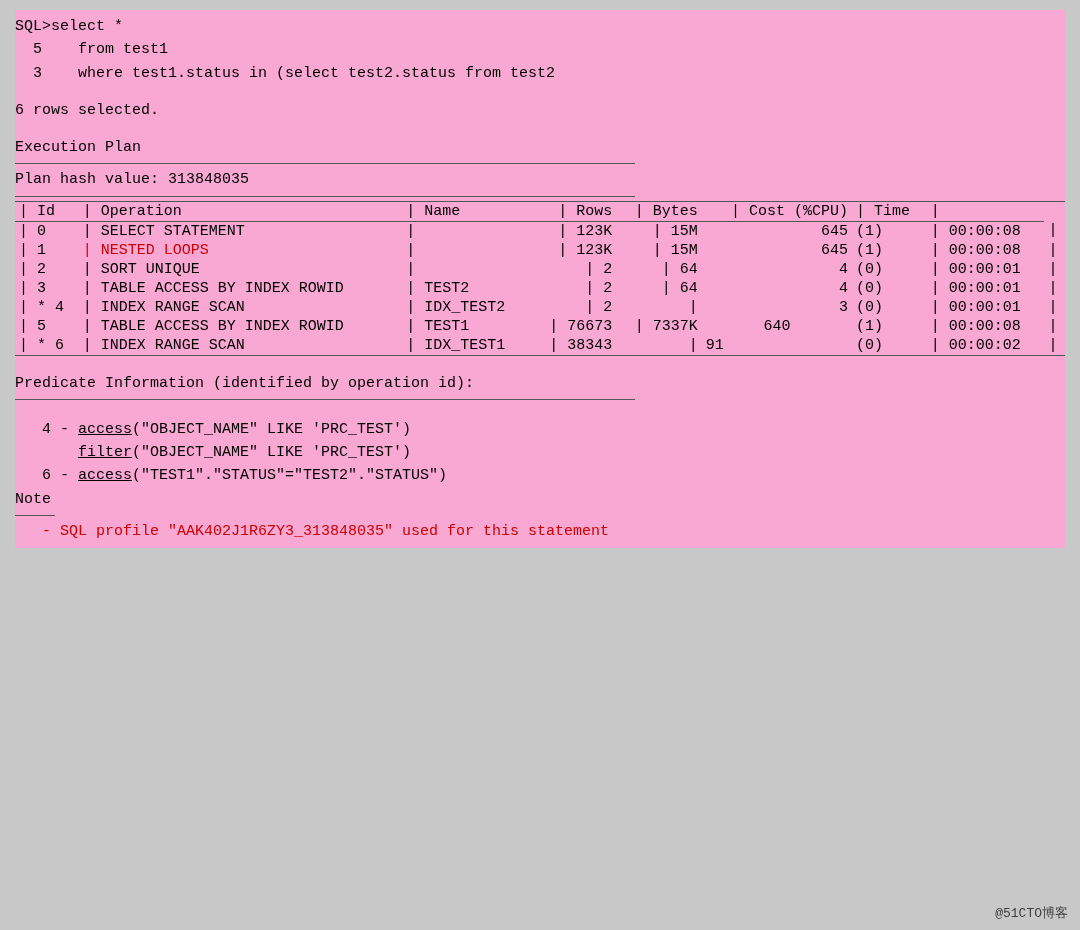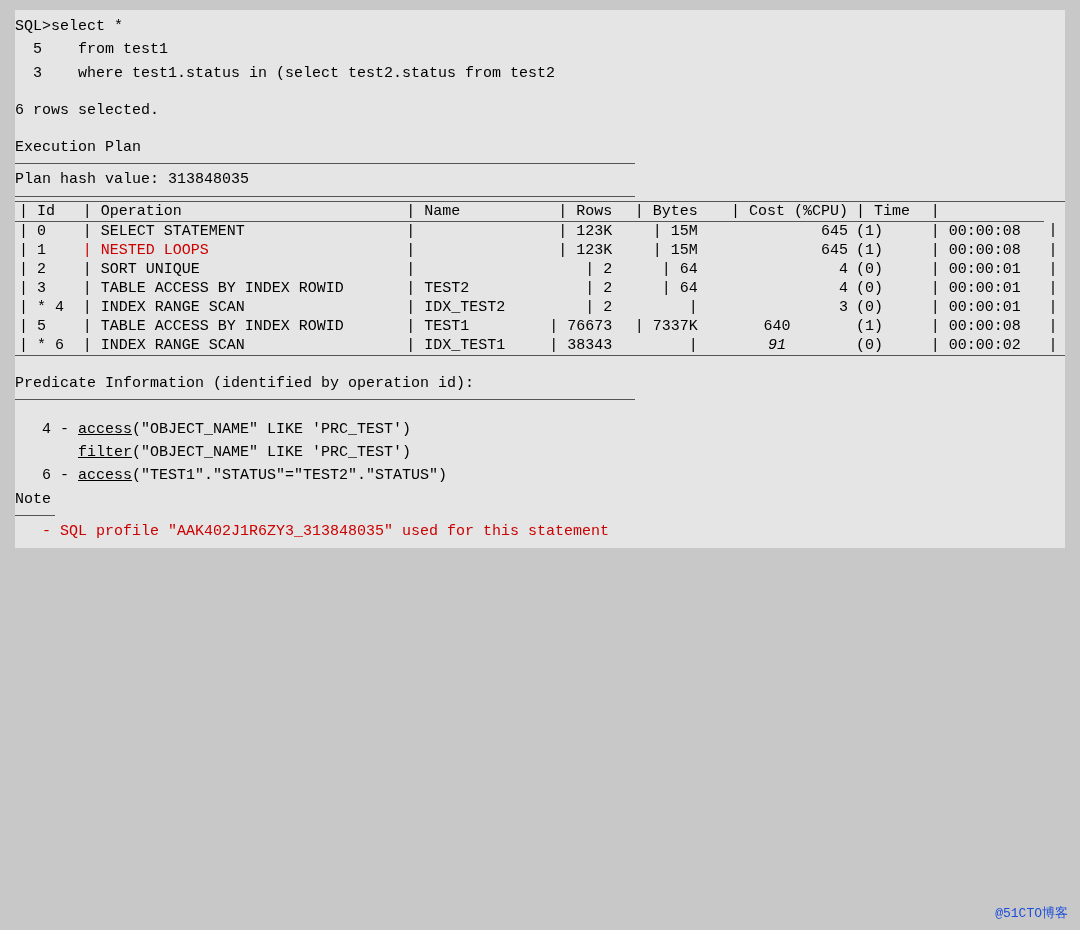--- a/index.html
+++ b/index.html
@@ -6,21 +6,21 @@
     body {
       background: #c8c8c8;
       font-family: 'Courier New', Courier, monospace;
       font-size: 15px;
       color: #000;
       width: 1080px;
       min-height: 930px;
       padding: 10px 15px;
     }
     .terminal {
-      background: #e5e5e5;
+      background: #f9a8d4;
       padding: 5px 0;
     }
     .line {
       white-space: pre;
       line-height: 1.55;
     }
     .red { color: #cc0000; }
     .blank { height: 14px; }
     .section-line {
       border: none;
@@ -45,21 +45,21 @@
     }
     .header-row td {
       border-bottom: 1px solid #555;
       padding-bottom: 2px;
     }
     .bottom-right {
       position: fixed;
       bottom: 8px;
       right: 12px;
       font-size: 13px;
-      color: #1d4ed8;
+      color: #404040;
     }
   </style>
 </head>
 <body>
 
 <div class="terminal">
   <div class="line">SQL&gt;select *</div>
   <div class="line">  5    from test1</div>
   <div class="line">  3    where test1.status in (select test2.status from test2</div>
   <div class="blank"></div>
@@ -150,21 +150,21 @@
             <td>(1)</td>
             <td>| 00:00:08</td>
             <td>|</td>
           </tr>
           <tr>
             <td>| *  6</td>
             <td>|    INDEX RANGE SCAN        </td>
             <td>| IDX_TEST1</td>
             <td style="text-align: right;">| 38343</td>
             <td style="text-align: right;">|    </td>
-            <td style="text-align: center; font-style: italic;">   91</td>
+            <td style="text-align: left;">   91</td>
             <td>(0)</td>
             <td>| 00:00:02</td>
             <td>|</td>
           </tr>
         </tbody>
     </table>
   </div>
 
   <div class="blank"></div>
   <div class="line">Predicate Information (identified by operation id):</div>

